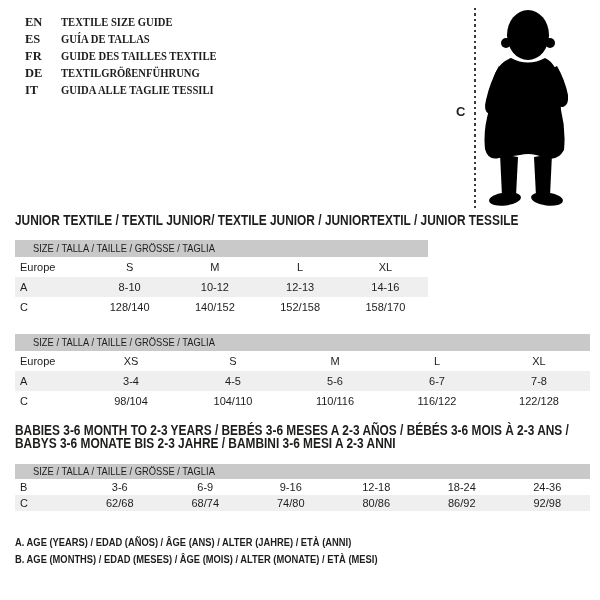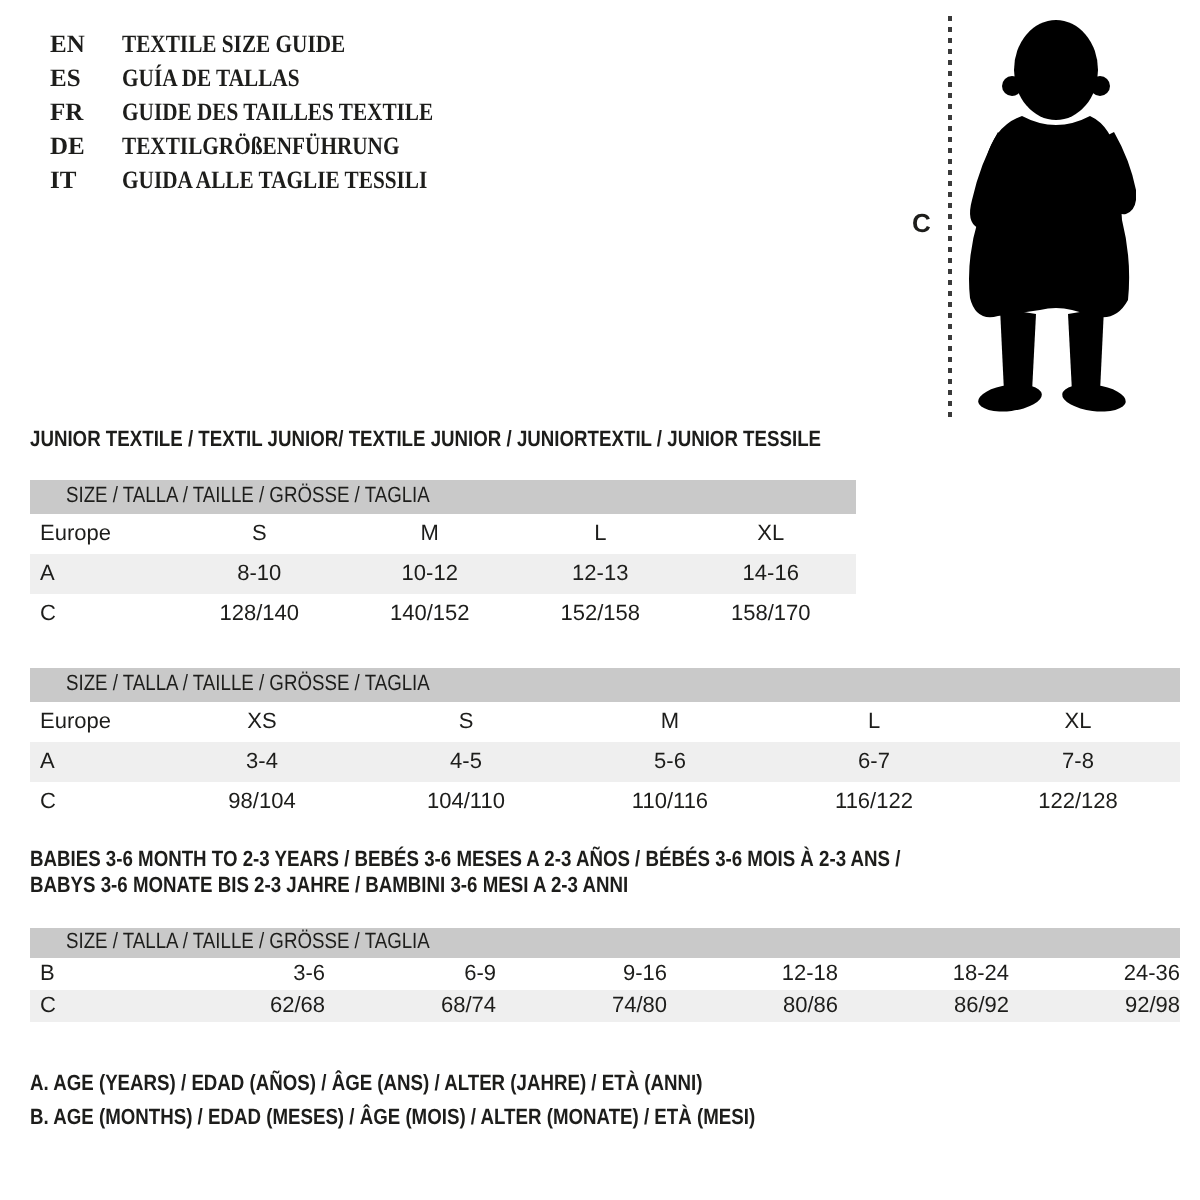--- a/index.html
+++ b/index.html
@@ -24,32 +24,32 @@
   }
   .height-label { position:absolute; left:6px; top:98px; font-size:13px; font-weight:bold; }
   .figure-area svg { position:absolute; left:28px; top:2px; }
   .figure-area svg * { fill:var(--silhouette, #000); }
 
   
   .table-block { position:absolute; left:15px; }
   .table-block-0 { top:214px; width:413px; }
   .table-block-1 { top:316px; width:575px; }
   .table-block-2 { top:424px; width:575px; }
-  .tbl-title { font-size:11px; font-weight:bold; line-height:13px; height:13px; }
+  .tbl-title { font-size:14px; font-weight:bold; line-height:13px; height:13px; }
   .table-block-0 .size-bar { margin-top:13px; }
   .table-block-1 .size-bar { margin-top:18px; }
   .table-block-2 .size-bar { margin-top:14px; }
   .size-bar {
     background:var(--header-bar, #c9c9c9); height:17px; line-height:17px;
     padding-left:18px; font-size:11px;
   }
   .table-block-2 .size-bar { height:15px; line-height:15px; }
   .tbl { border-collapse:collapse; width:100%; table-layout:fixed; font-size:11px; }
   .tbl td { height:20px; text-align:center; padding:0; vertical-align:middle; overflow:hidden; }
-  .table-block-2 .tbl td { height:16px;text-align:right; }
+  .table-block-2 .tbl td { height:16px; }
   .tbl td.region { text-align:left; padding-left:5px; }
   tr.shaded { background:var(--row-shade, #efefef); }
   .table-block-0 col.first { width:72px; }
   .table-block-1 col.first { width:65px; }
   .table-block-2 col.first { width:62px; }
 
   
   .legend { position:absolute; left:15px; top:534px; }
   .legend-line { height:16.5px; line-height:16.5px; font-size:11px; font-weight:bold; }
 </style>

